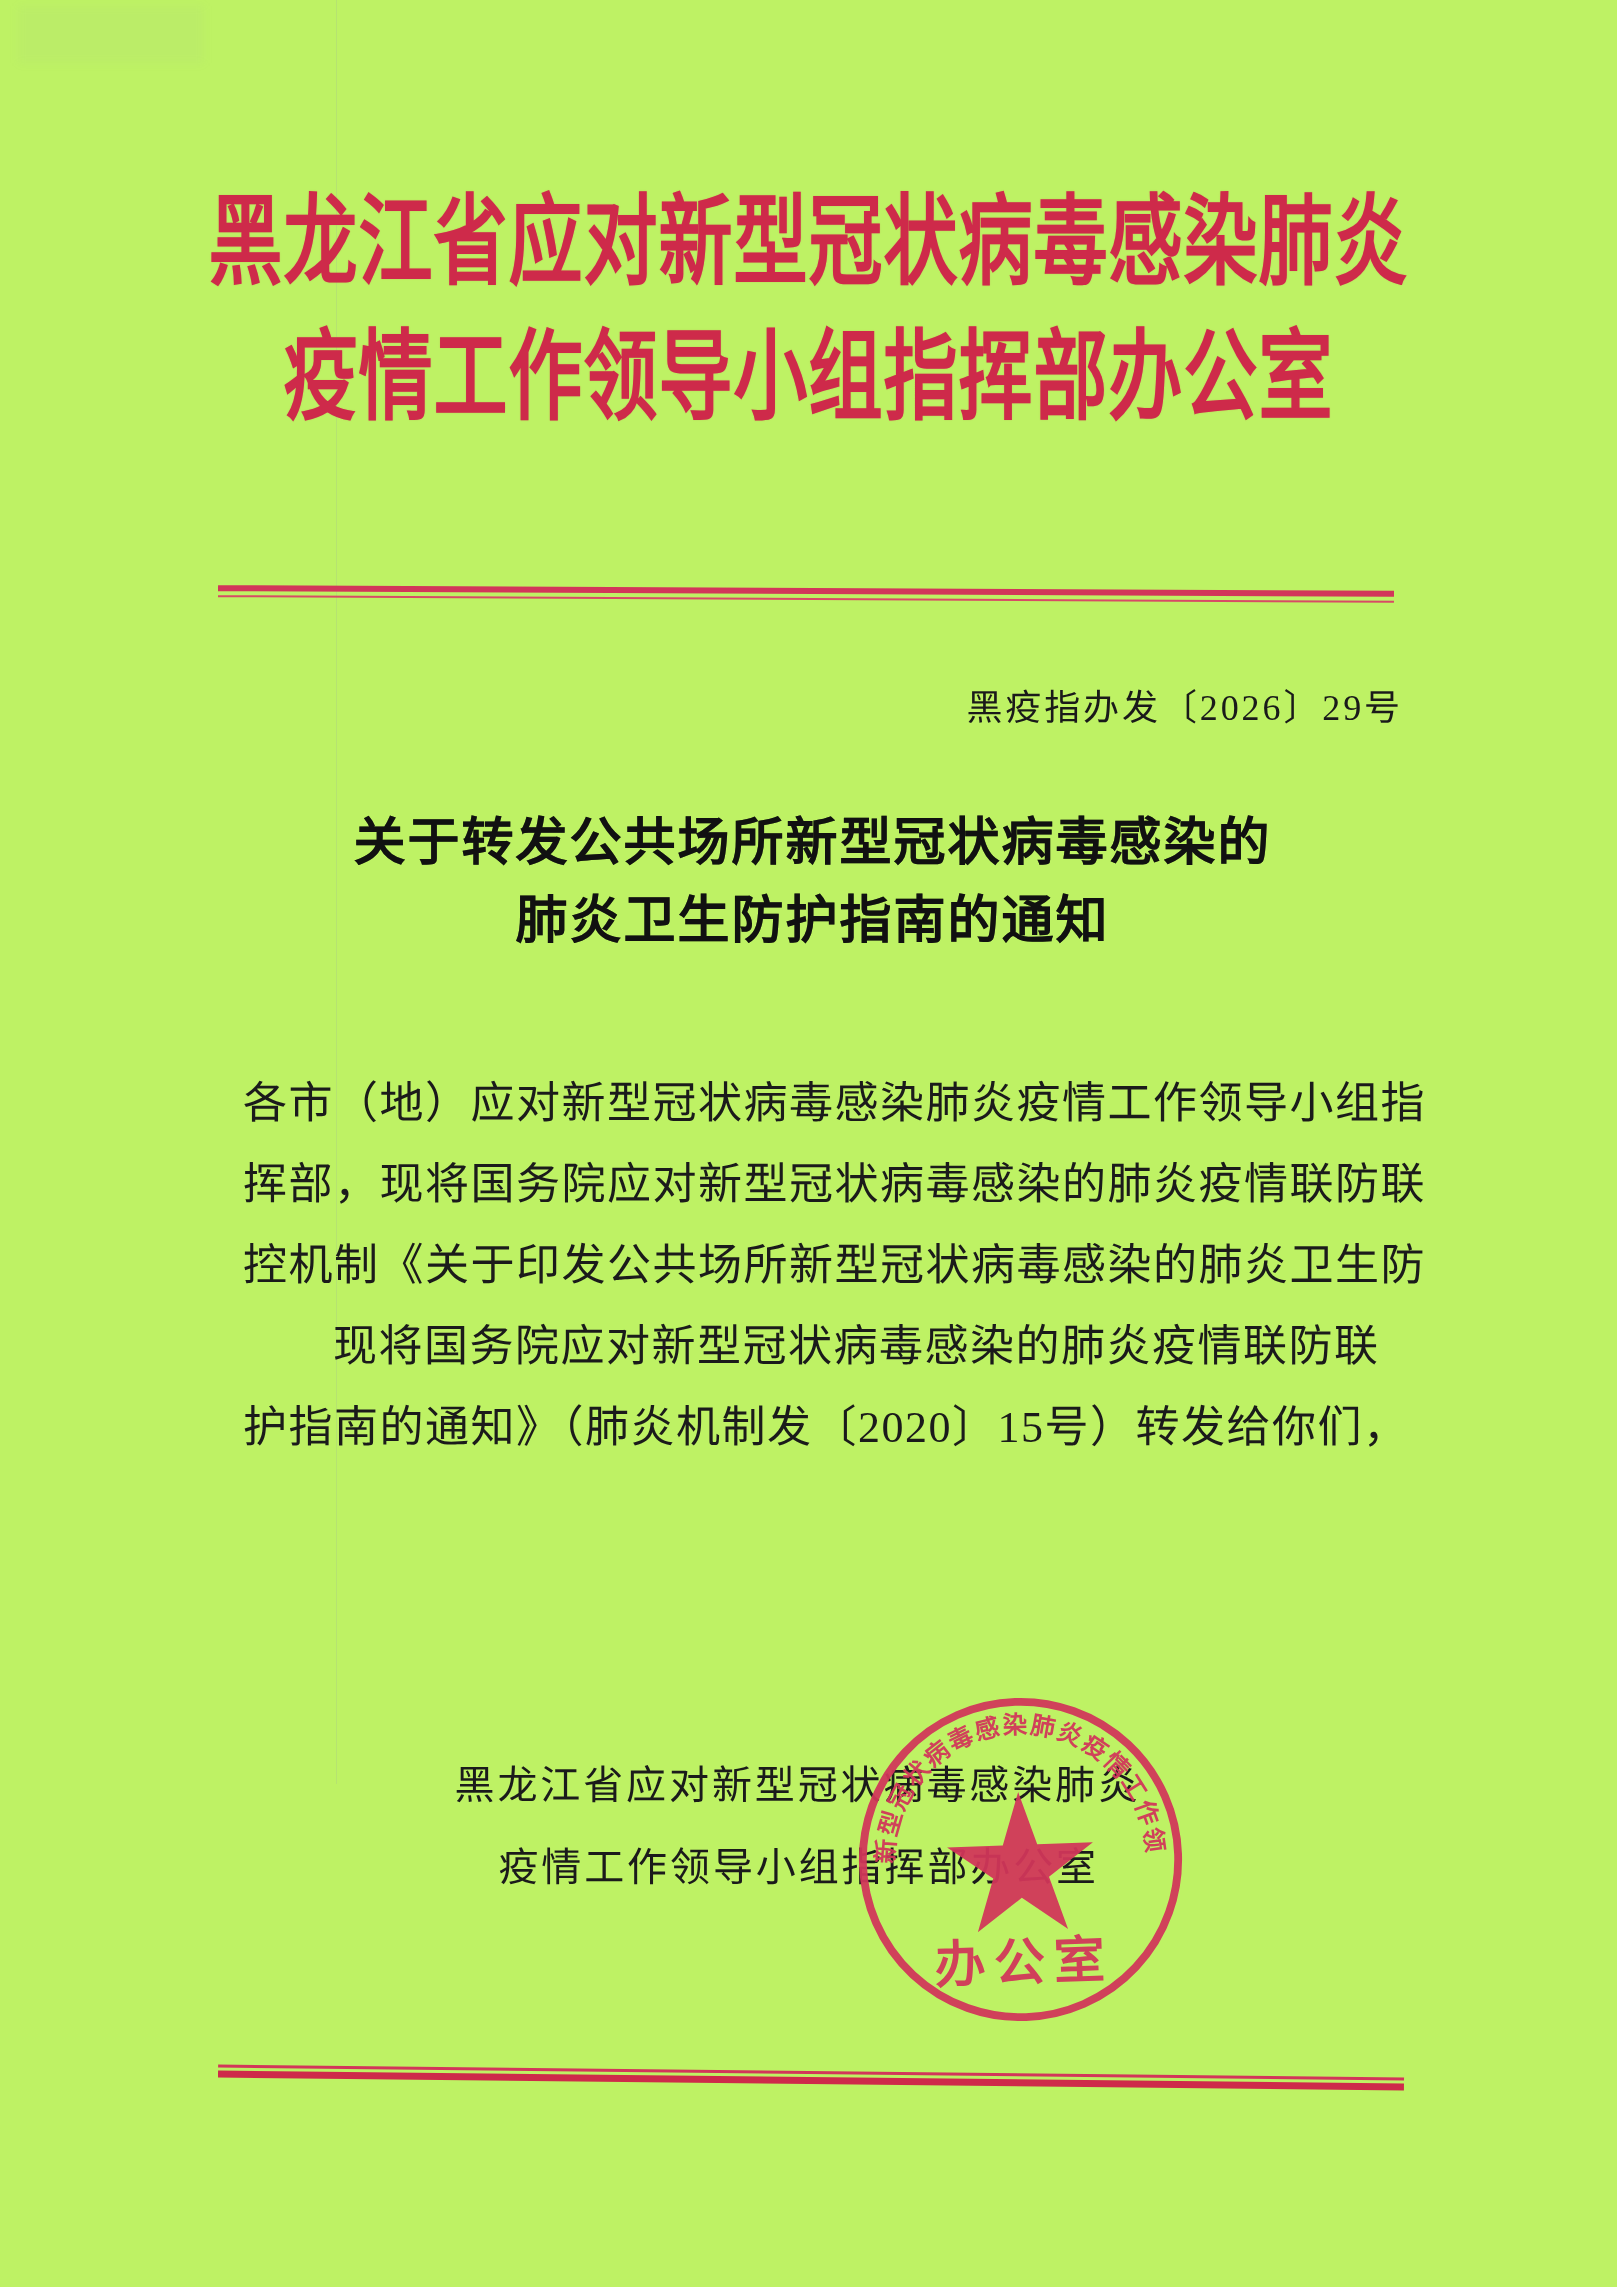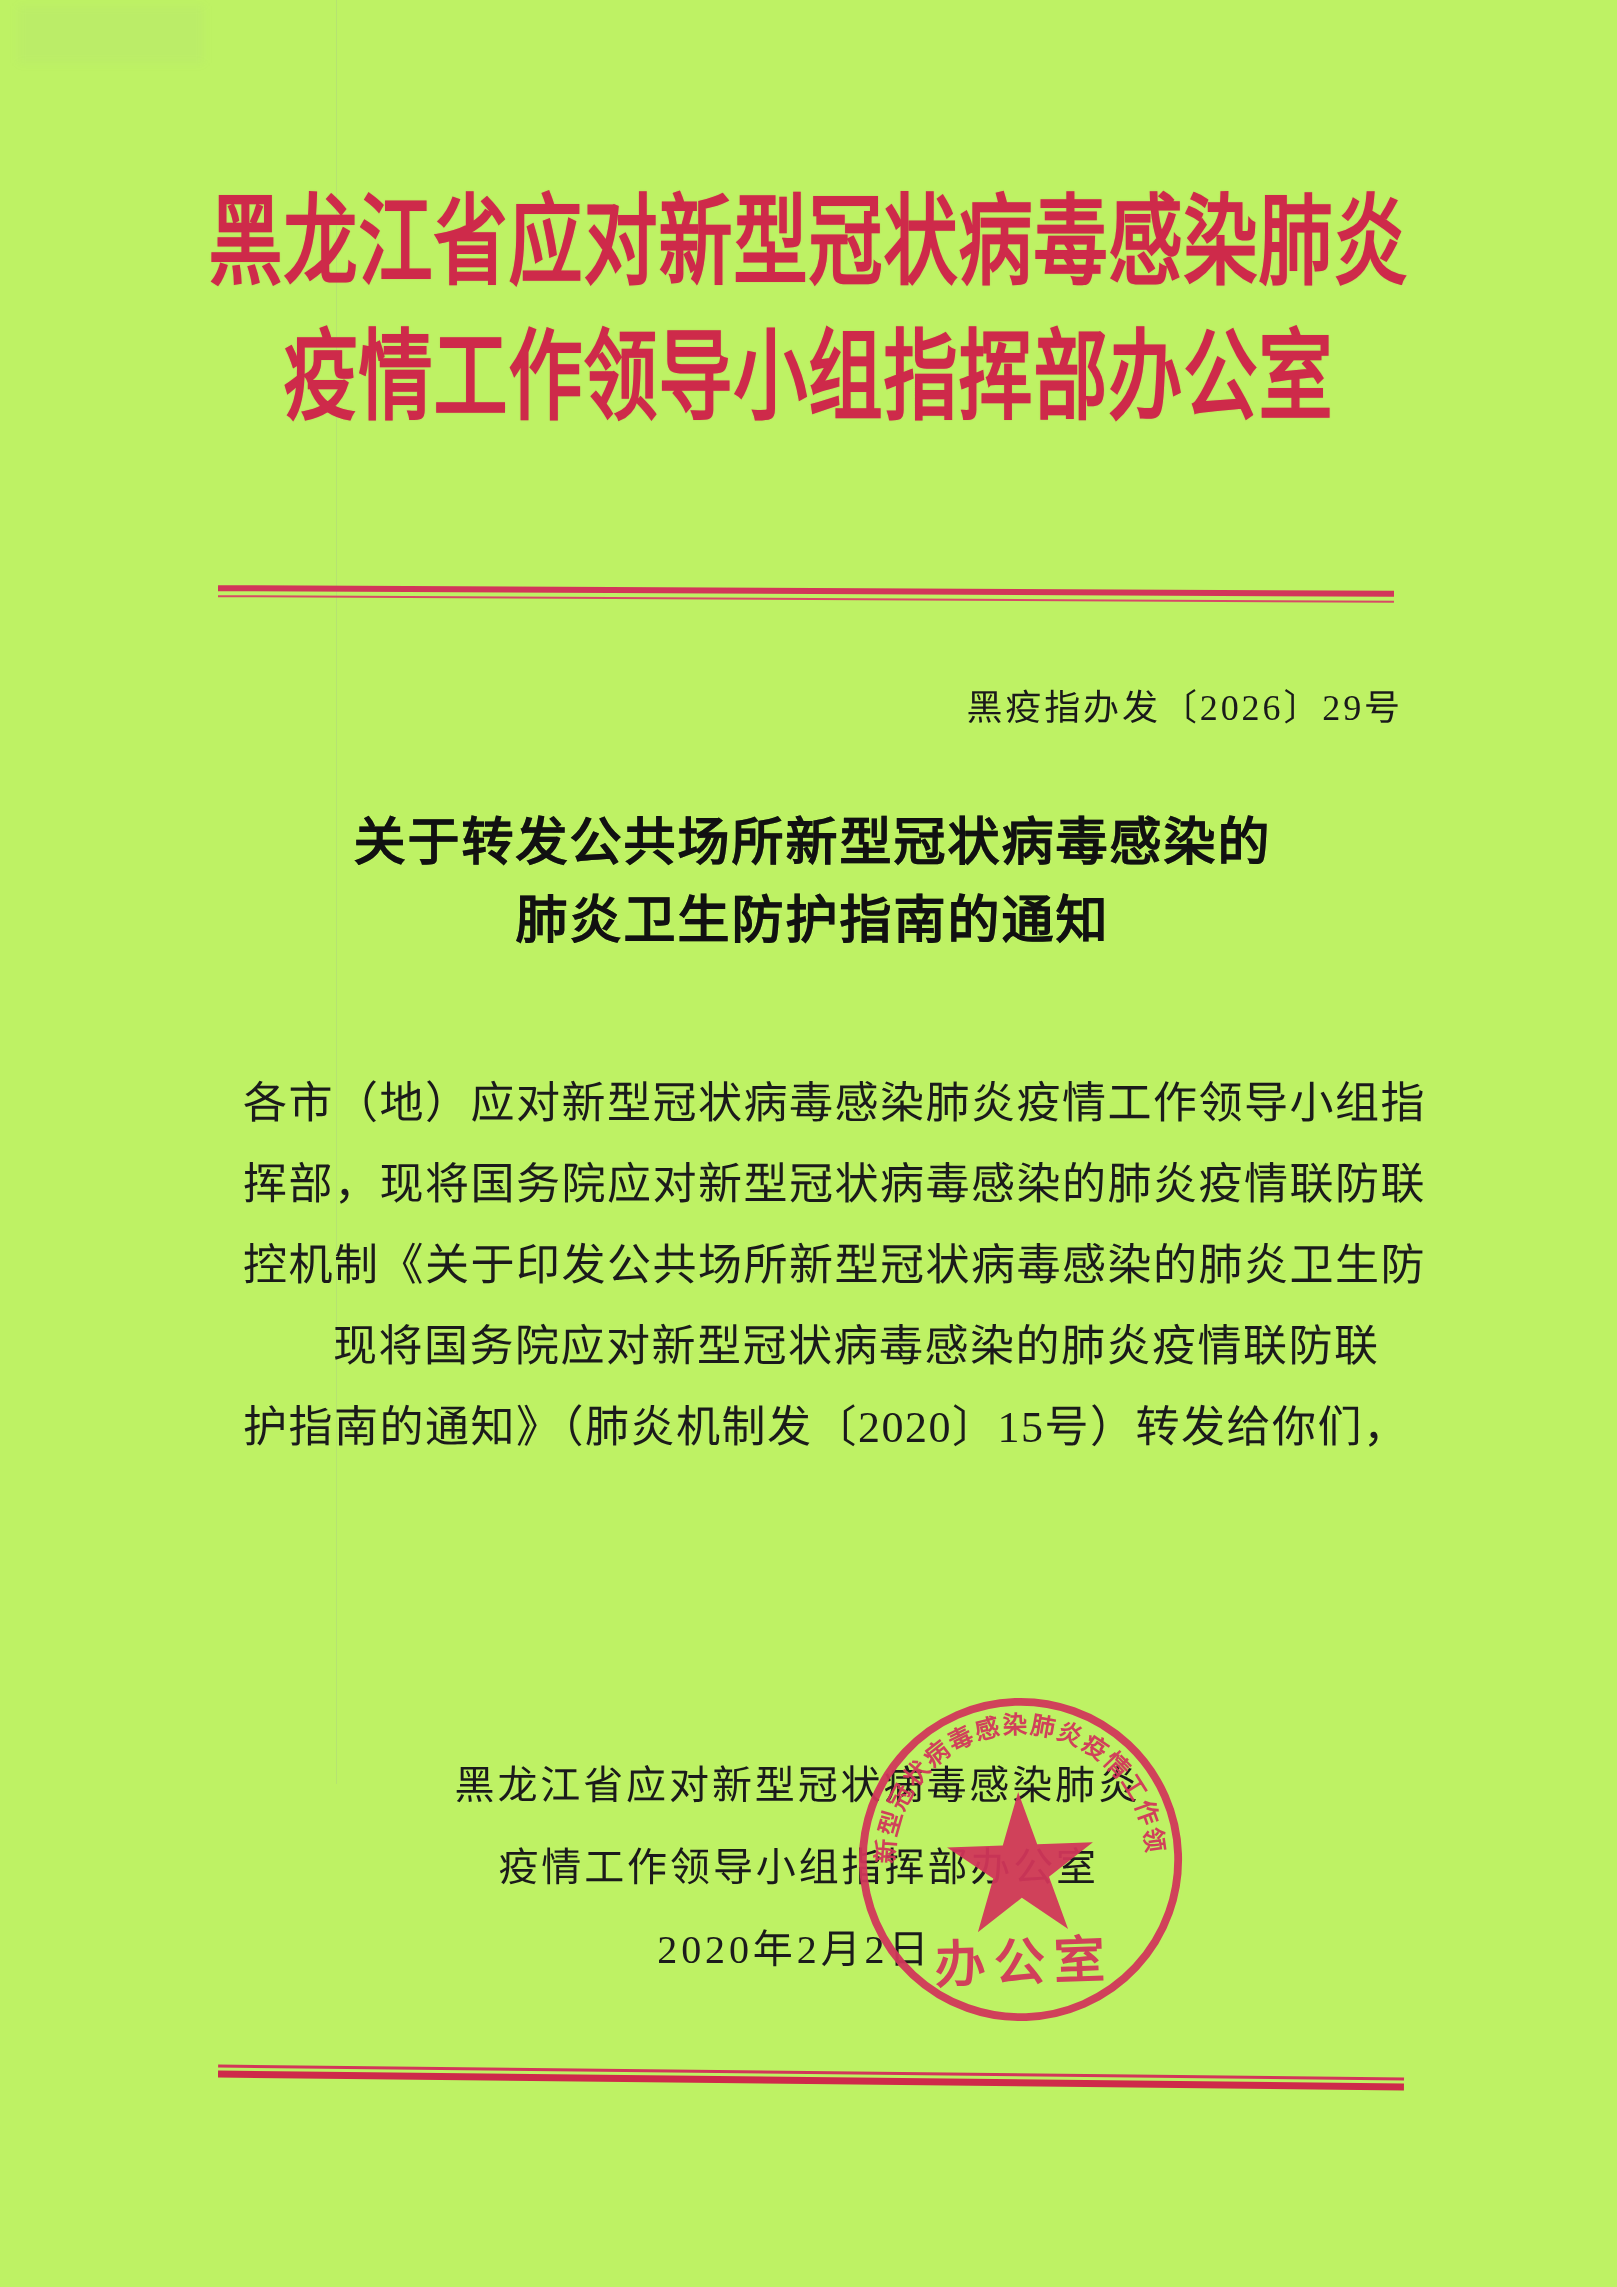--- a/index.html
+++ b/index.html
@@ -239,21 +239,20 @@
     <span class="body-line">各市（地）应对新型冠状病毒感染肺炎疫情工作领导小组指</span>
     <span class="body-line">挥部，现将国务院应对新型冠状病毒感染的肺炎疫情联防联</span>
     <span class="body-line">控机制《关于印发公共场所新型冠状病毒感染的肺炎卫生防</span>
     <span class="body-line indent">现将国务院应对新型冠状病毒感染的肺炎疫情联防联</span>
     <span class="body-line">护指南的通知》（肺炎机制发〔2020〕15号）转发给你们，</span>
   </div>
 
   <div class="signature">
     <span class="sig-line org1">黑龙江省应对新型冠状病毒感染肺炎</span>
     <span class="sig-line org2">疫情工作领导小组指挥部办公室</span>
-    <span class="sig-line date">2020年2月2日</span>
   </div>
 
   <div class="seal">
     <svg viewBox="0 0 338 338" xmlns="http://www.w3.org/2000/svg" aria-hidden="true">
       <defs>
         <path id="sealArcPath" d="M 40,169 A 129,129 0 0 1 298,169" fill="none"></path>
       </defs>
 
       <circle cx="169" cy="169" r="161" fill="none" stroke="#D2365A" stroke-width="8"></circle>
 

